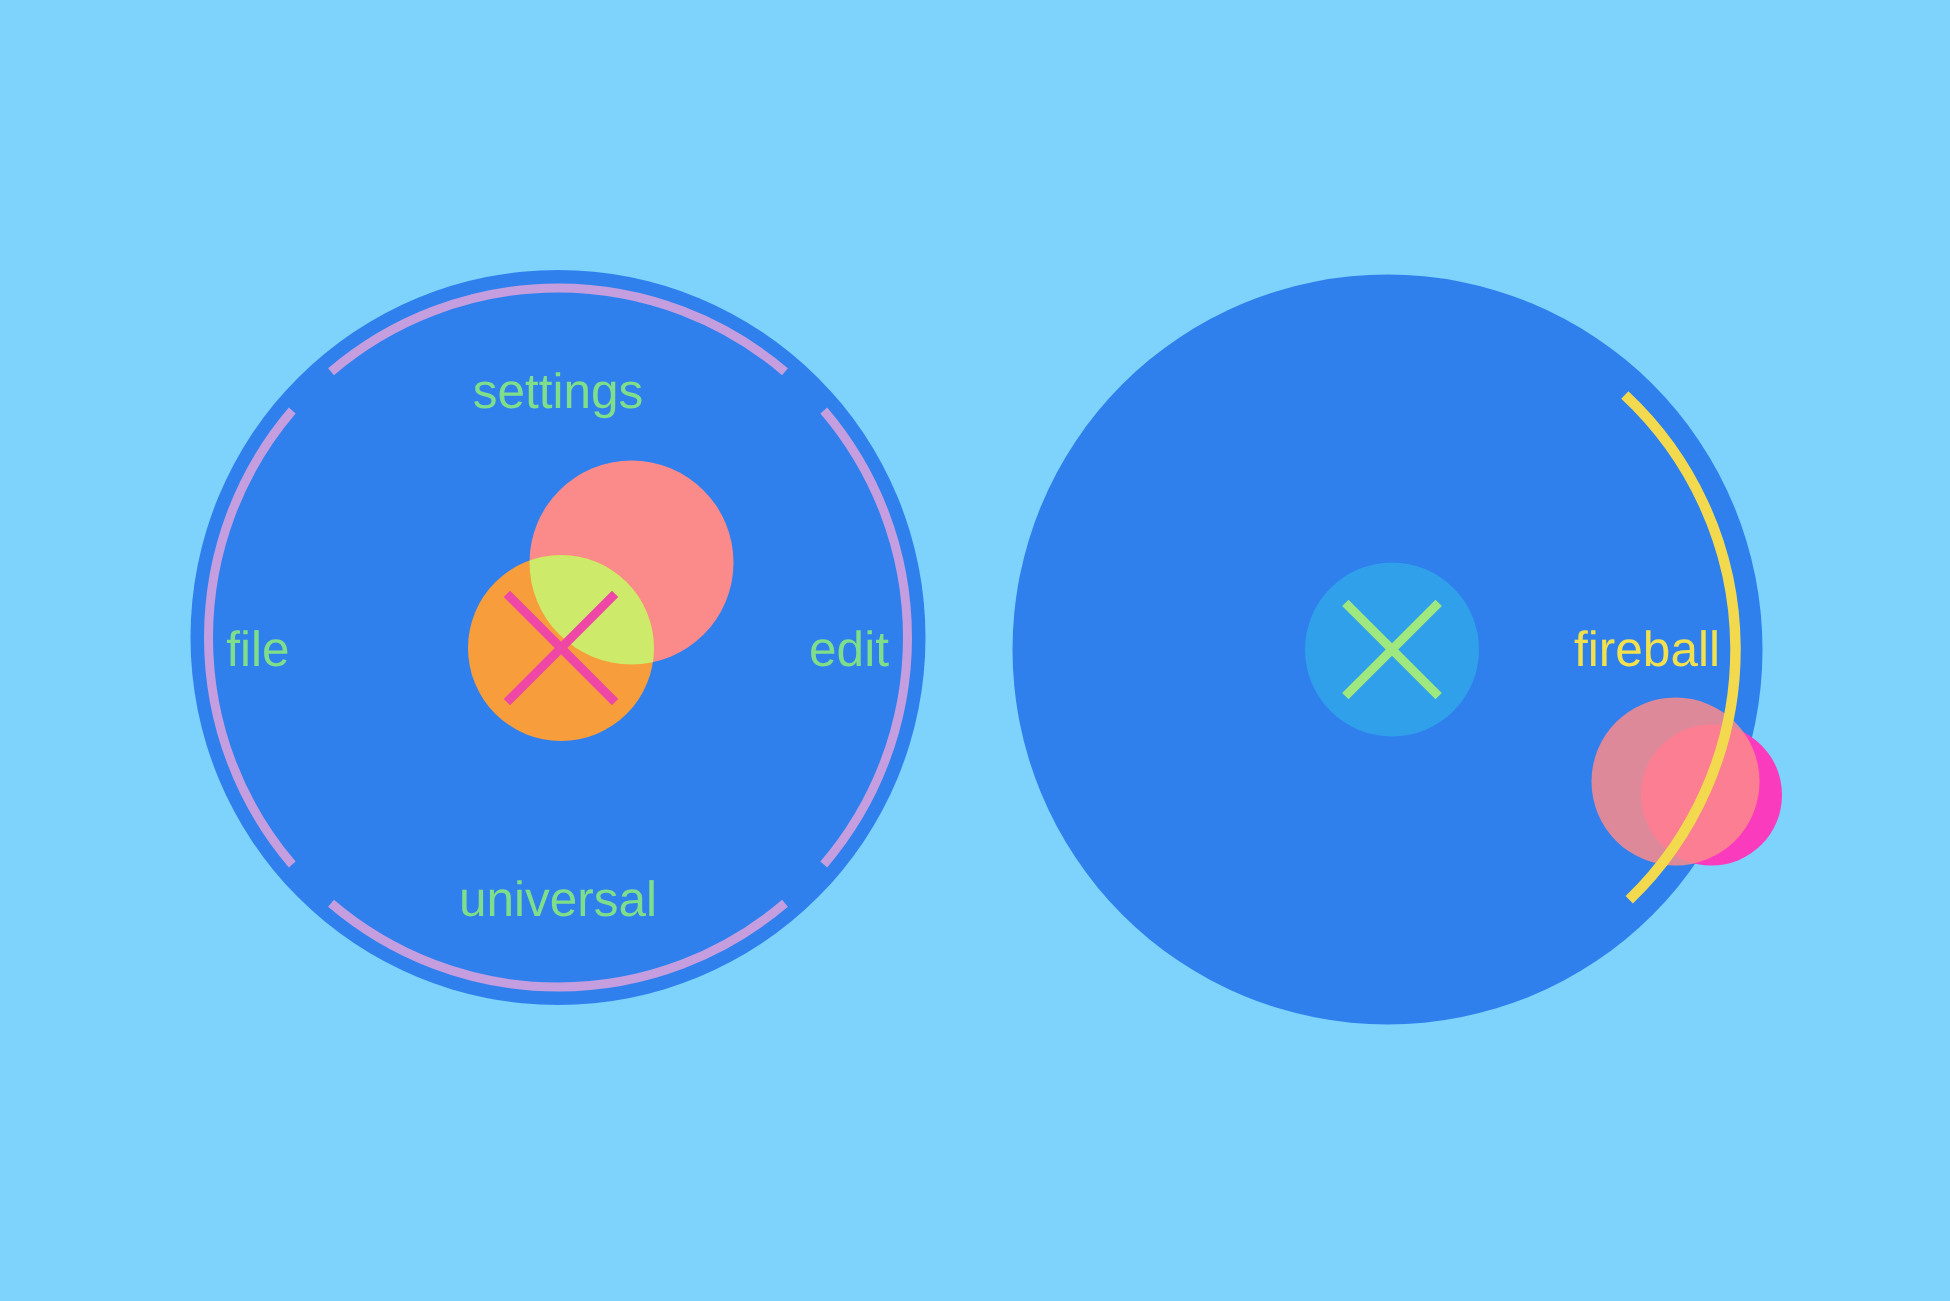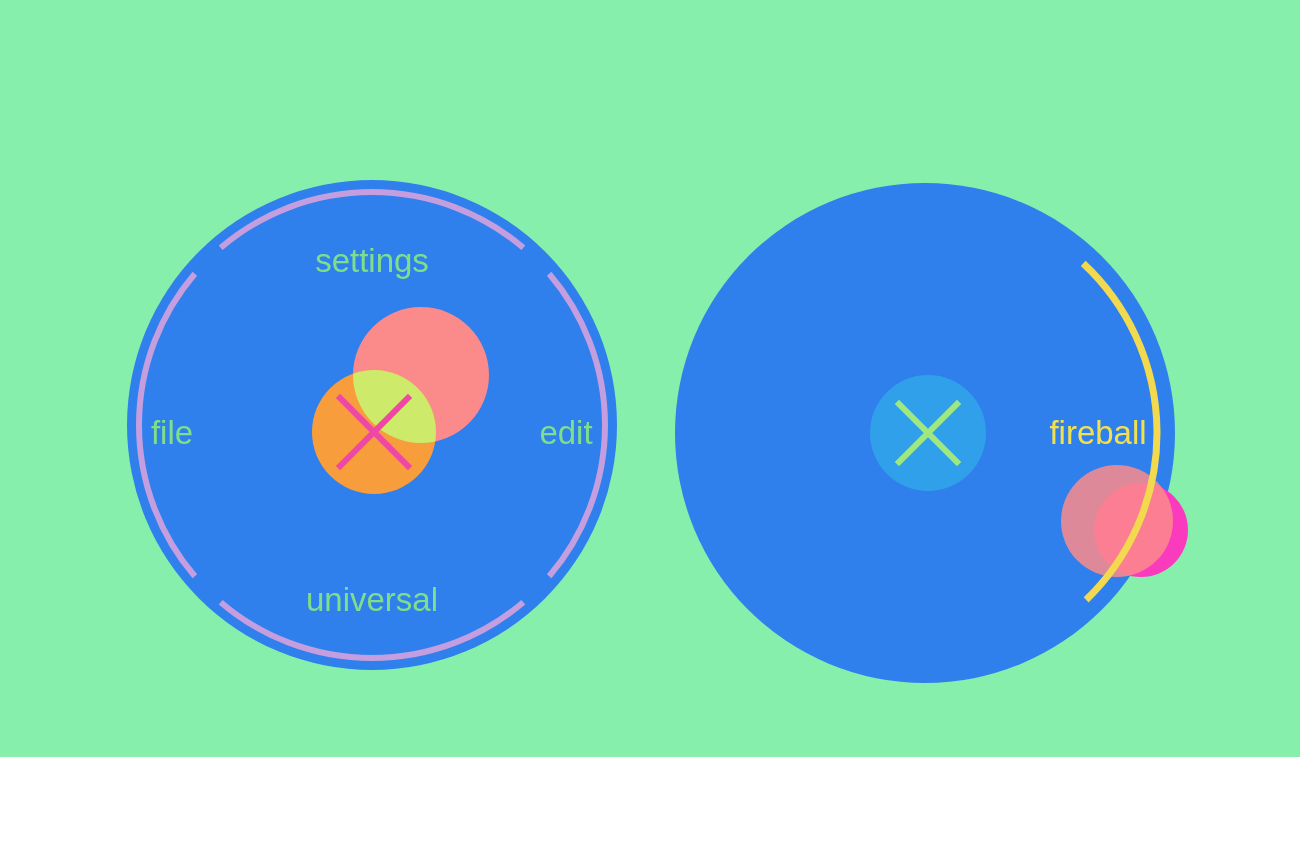--- a/index.html
+++ b/index.html
@@ -10,22 +10,22 @@
   }
   body {
     width: 1300px;
     height: 867px;
     overflow: hidden;
     font-family: "Liberation Sans", sans-serif;
   }
   #stage {
     position: relative;
     width: 1300px;
-    height: 757px;
-    background: #86efac;
+    height: 867px;
+    background: #7dd3fc;
   }
   #canvas-svg {
     position: absolute;
     left: 0;
     top: 0;
     width: 1300px;
     height: 867px;
     display: block;
   }
   .lbl {

